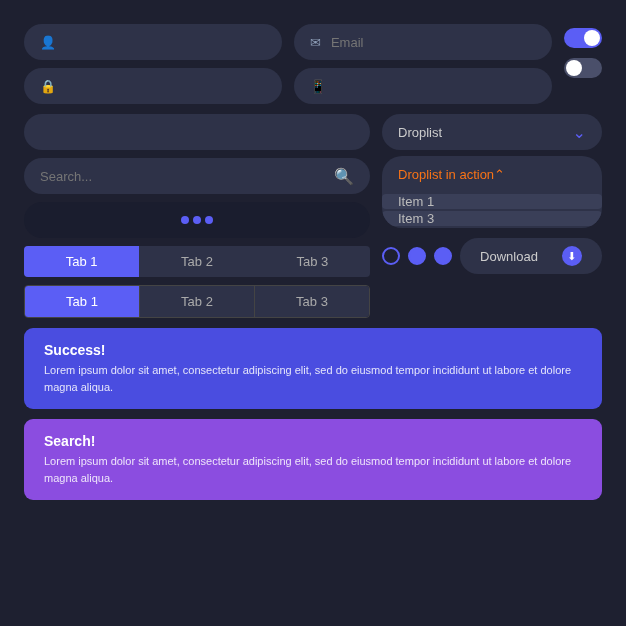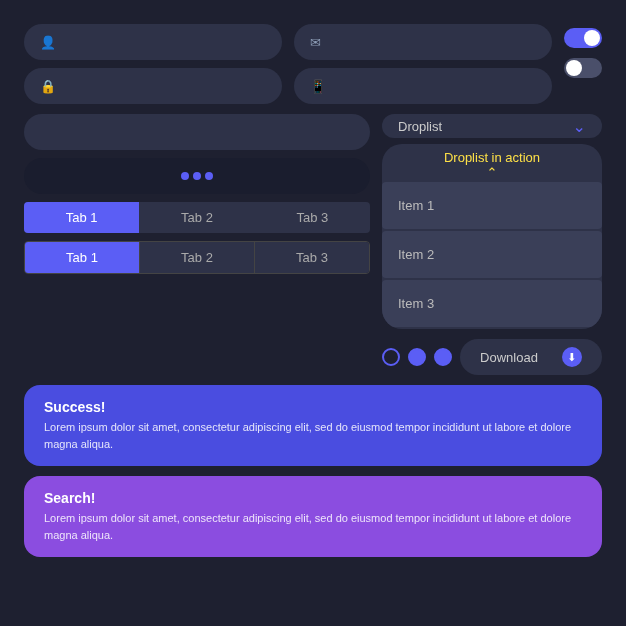--- a/index.html
+++ b/index.html
@@ -197,21 +197,21 @@
       color: white;
     }
     .tab-item-2:not(:last-child) {
       border-right: 1px solid #444;
     }
 
     
     .droplist-btn {
       background: #2e3248;
       border-radius: 20px;
-      height: 24px;
+      height: 36px;
       display: flex;
       align-items: center;
       justify-content: space-between;
       padding: 0 16px;
       cursor: pointer;
       font-size: 13px;
       color: #ccc;
     }
     .droplist-btn .arrow {
       color: #5b5ef5;
@@ -219,31 +219,30 @@
     }
     .droplist-open {
       background: #2e3248;
       border-radius: 20px;
       overflow: hidden;
     }
     .droplist-header {
       height: 36px;
       display: flex;
       align-items: center;
-      justify-content: flex-end;
+      justify-content: flex-start;
       padding: 0 16px;
       cursor: pointer;
       font-size: 13px;
-      color: #fde047;
-      flex-direction: column;
+      color: #f97316;
     }
     .droplist-item {
       background: #3a3f58;
       margin: 2px 0;
-      padding: 16px 16px;
+      padding: 0 16px;
       font-size: 13px;
       color: #bbb;
       cursor: pointer;
       border-radius: 4px;
     }
 
     
     .download-row {
       display: flex;
       align-items: center;
@@ -282,21 +281,21 @@
       height: 20px;
       display: flex;
       align-items: center;
       justify-content: center;
       color: white;
       font-size: 11px;
     }
 
     
     .alert-box {
-      border-radius: 16px;
+      border-radius: 9px;
       padding: 14px 20px;
       margin-bottom: 10px;
     }
     .alert-box.success {
       background: #4a4de0;
     }
     .alert-box.warning {
       background: #8b4de0;
     }
     .alert-title {
@@ -321,38 +320,43 @@
     <div class="input-field">
       <span class="input-icon">👤</span>
     </div>
     <div class="input-field">
       <span class="input-icon">🔒</span>
     </div>
   </div>
   <div class="inputs-right">
     <div class="input-field">
       <span class="input-icon">✉</span>
+      <input type="text" placeholder="Email" style="">
     </div>
     <div class="input-field">
       <span class="input-icon">📱</span>
     </div>
   </div>
   <div class="toggles-col">
     <div class="toggle-switch on">
       <div class="toggle-knob"></div>
     </div>
     <div class="toggle-switch off">
       <div class="toggle-knob"></div>
     </div>
   </div>
 </div>
 
 <div class="middle-section section-gap">
   <div class="left-panel">
     <div class="text-bar"></div>
+    <div class="search-bar">
+      <input type="text" placeholder="Search..." style="">
+      <span class="search-icon">🔍</span>
+    </div>
     <div class="dots-bar">
       <div class="dot"></div>
       <div class="dot"></div>
       <div class="dot"></div>
     </div>
     <div class="tabs-row">
       <div class="tab-item active">Tab 1</div>
       <div class="tab-item">Tab 2</div>
       <div class="tab-item">Tab 3</div>
     </div>
@@ -367,21 +371,20 @@
     <div class="droplist-btn">
       <span>Droplist</span>
       <span class="arrow">⌄</span>
     </div>
     <div class="droplist-open">
       <div class="droplist-header">
         <span>Droplist in action</span>
         <span class="arrow">⌃</span>
       </div>
       <div class="droplist-item">Item 1</div>
-      <div class="droplist-item">Item 2</div>
       <div class="droplist-item">Item 3</div>
     </div>
     <div class="download-row">
       <div class="radio-circle"></div>
       <div class="radio-circle filled"></div>
       <div class="radio-circle filled"></div>
       <button class="download-btn">
         <span>Download</span>
         <span class="dl-icon">⬇</span>
       </button>

